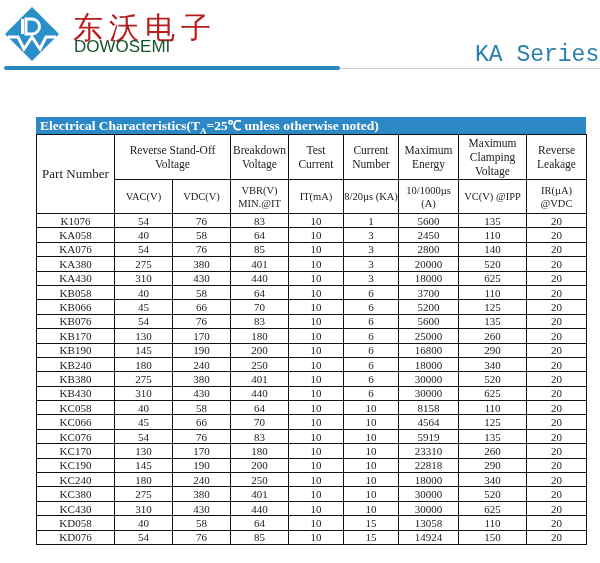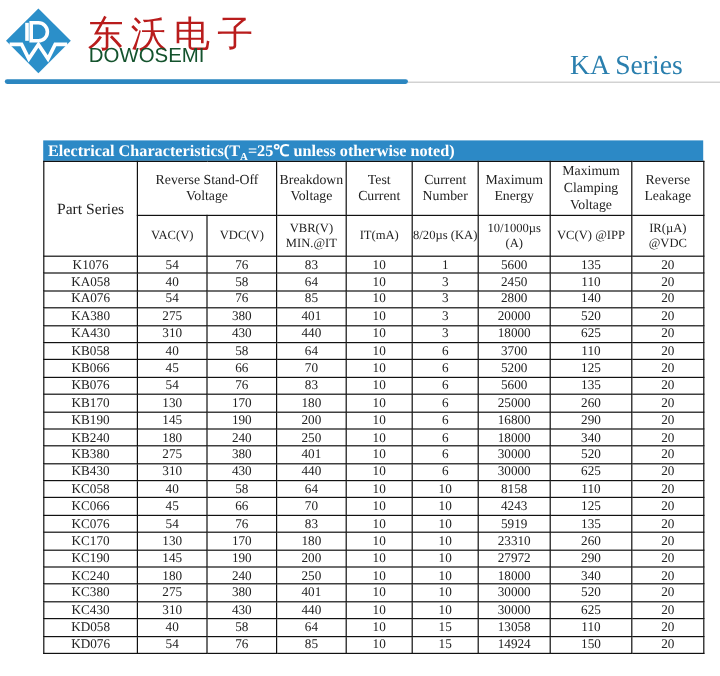--- a/index.html
+++ b/index.html
@@ -3,21 +3,21 @@
   <meta charset="utf-8">
   <style>
     html, body { margin:0; padding:0; background:#ffffff; }
     body { width:600px; height:563px; position:relative; overflow:hidden; font-family:"Liberation Serif", serif; }
     .header { position:absolute; left:0; top:0; width:600px; height:75px; }
     .logo { position:absolute; left:4px; top:6px; width:56px; height:56px; }
     .brand-cn { position:absolute; left:73px; top:8px; font-family:"DejaVu Serif", serif; font-size:30px; color:#b91c1c; letter-spacing:6px; }
     .brand-en { position:absolute; left:74px; top:37px; font-family:"Liberation Sans", sans-serif; font-size:17px; color:#14532d; }
     .rule-thick { position:absolute; left:4px; top:66px; width:336px; height:4px; background:#2b86c0; border-radius:2px; }
     .rule-thin { position:absolute; left:340px; top:68px; width:260px; height:1px; background:#c8c8c8; }
-    .series { position:absolute; left:475px; top:42px; font-family:Liberation Serif, serif; font-size:23px; color:#2a7fae; }
+    .series { position:absolute; left:475px; top:42px; font-family:Liberation Mono, monospace; font-size:23px; color:#2a7fae; }
     .table-wrap { position:absolute; left:26px; top:117px; width:550px;padding-left:10px; }
     .caption { background:#2c89c6; color:#ffffff; font-weight:bold; font-size:13.5px; height:17px; line-height:17px; padding-left:4px; white-space:nowrap; }
     .caption sub { font-size:9px; }
     table { border-collapse:collapse; width:550px; table-layout:fixed; }
     td, th { border:1.5px solid #111; text-align:center; font-weight:normal; color:#222; font-size:11.5px; padding:0; }
     th.grp { height:44px; line-height:14px; }
     th.sub { height:33px; line-height:13px; font-size:10.5px; }
     td { height:13.4px; line-height:12px; font-size:11px; }
     th.pn { font-size:13px; }
   </style>
@@ -47,21 +47,21 @@
         <col style="width:58px">
         <col style="width:58px">
         <col style="width:55px">
         <col style="width:55px">
         <col style="width:60px">
         <col style="width:68px">
         <col style="width:60px">
     </colgroup>
     <thead>
       <tr>
-        <th class="grp pn" rowspan="2">Part Series</th>
+        <th class="grp pn" rowspan="2">Part Number</th>
         <th class="grp" colspan="2">Reverse Stand-Off Voltage</th>
         <th class="grp">Breakdown Voltage</th>
         <th class="grp">Test Current</th>
         <th class="grp">Current Number</th>
         <th class="grp">Maximum Energy</th>
         <th class="grp">Maximum Clamping Voltage</th>
         <th class="grp">Reverse Leakage</th>
       </tr>
       <tr>
         <th class="sub">VAC(V)</th>
@@ -229,21 +229,21 @@
           <td>110</td>
           <td>20</td>
         </tr>
         <tr>
           <td>KC066</td>
           <td>45</td>
           <td>66</td>
           <td>70</td>
           <td>10</td>
           <td>10</td>
-          <td>4243</td>
+          <td>4564</td>
           <td>125</td>
           <td>20</td>
         </tr>
         <tr>
           <td>KC076</td>
           <td>54</td>
           <td>76</td>
           <td>83</td>
           <td>10</td>
           <td>10</td>
@@ -262,21 +262,21 @@
           <td>260</td>
           <td>20</td>
         </tr>
         <tr>
           <td>KC190</td>
           <td>145</td>
           <td>190</td>
           <td>200</td>
           <td>10</td>
           <td>10</td>
-          <td>27972</td>
+          <td>22818</td>
           <td>290</td>
           <td>20</td>
         </tr>
         <tr>
           <td>KC240</td>
           <td>180</td>
           <td>240</td>
           <td>250</td>
           <td>10</td>
           <td>10</td>

